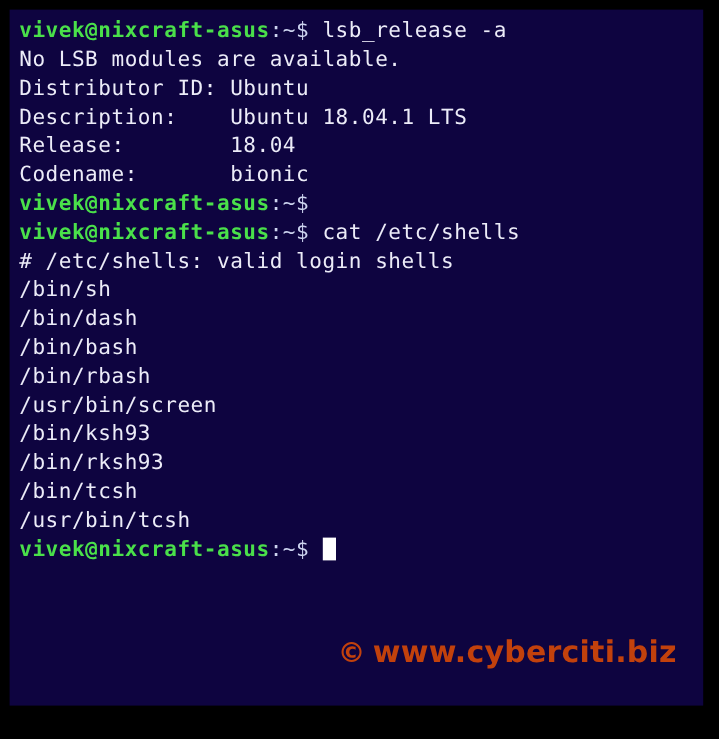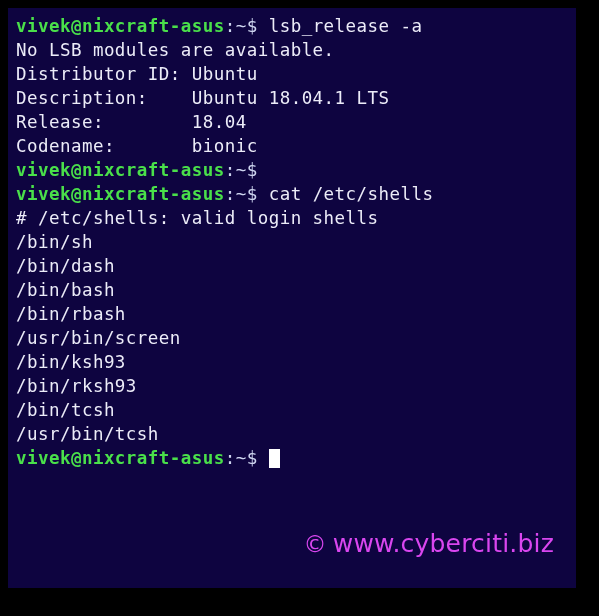--- a/index.html
+++ b/index.html
@@ -15,20 +15,21 @@
     overflow: hidden;
   }
   #terminal {
     position: absolute;
     left: 8px;
     top: 8px;
     width: 568px;
     height: 580px;
     background: #0e0440;
     overflow: hidden;
+    padding-left: 10px;
   }
   #screenbuffer {
     position: absolute;
     left: 8px;
     top: 6px;
     font-family: "DejaVu Sans Mono", "Liberation Mono", monospace;
     font-size: 17.5px;
     line-height: 24px;
     letter-spacing: 0.45px;
     white-space: pre;
@@ -54,23 +55,24 @@
     height: 19px;
     background: #ffffff;
     vertical-align: -4px;
   }
   #watermark {
     position: absolute;
     right: 22px;
     bottom: 30px;
     font-family: "DejaVu Sans", "Liberation Sans", sans-serif;
     font-size: 25px;
-    color: #d946ef;
+    color: #c2410c;
     letter-spacing: 0.2px;
     white-space: nowrap;
+    font-weight: bold;
   }
   #watermark .copy {
     font-size: 23px;
     margin-right: 6px;
   }
 </style>
 </head>
 <body>
 
 <div id="screen">

